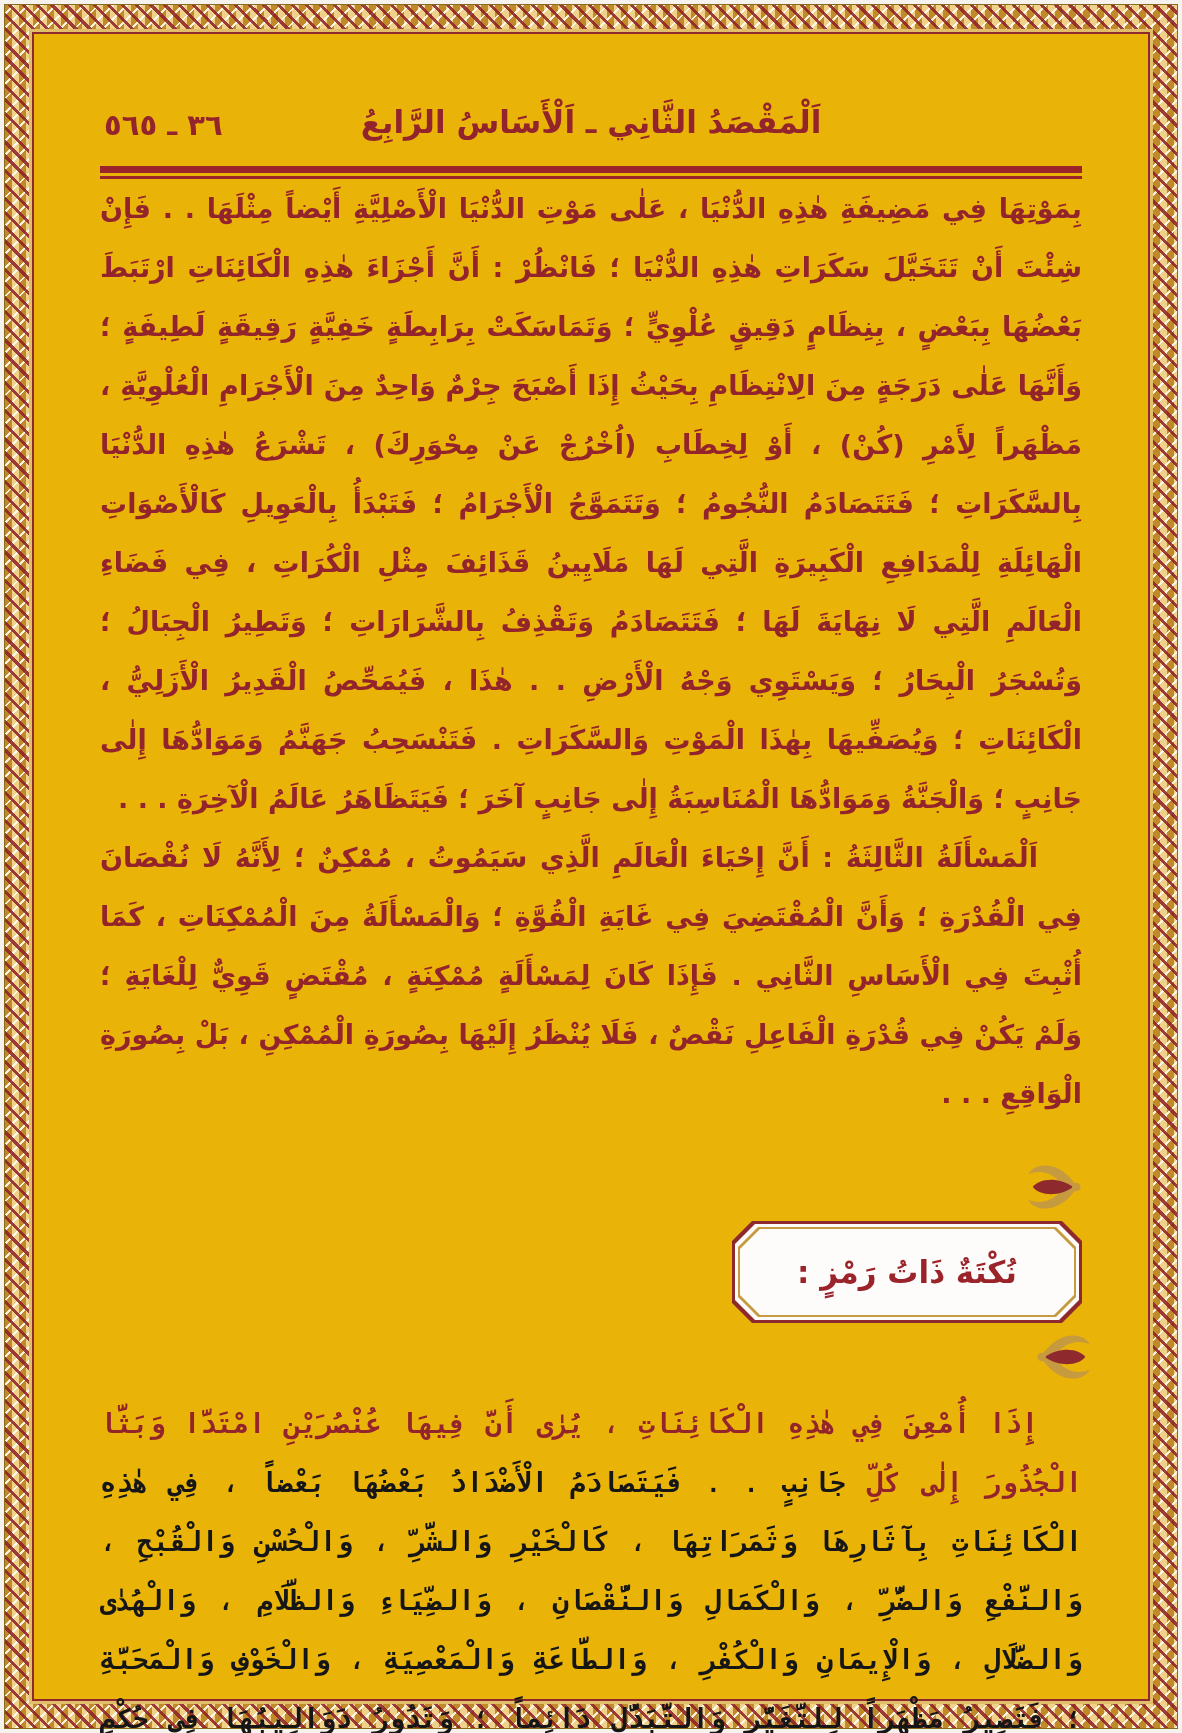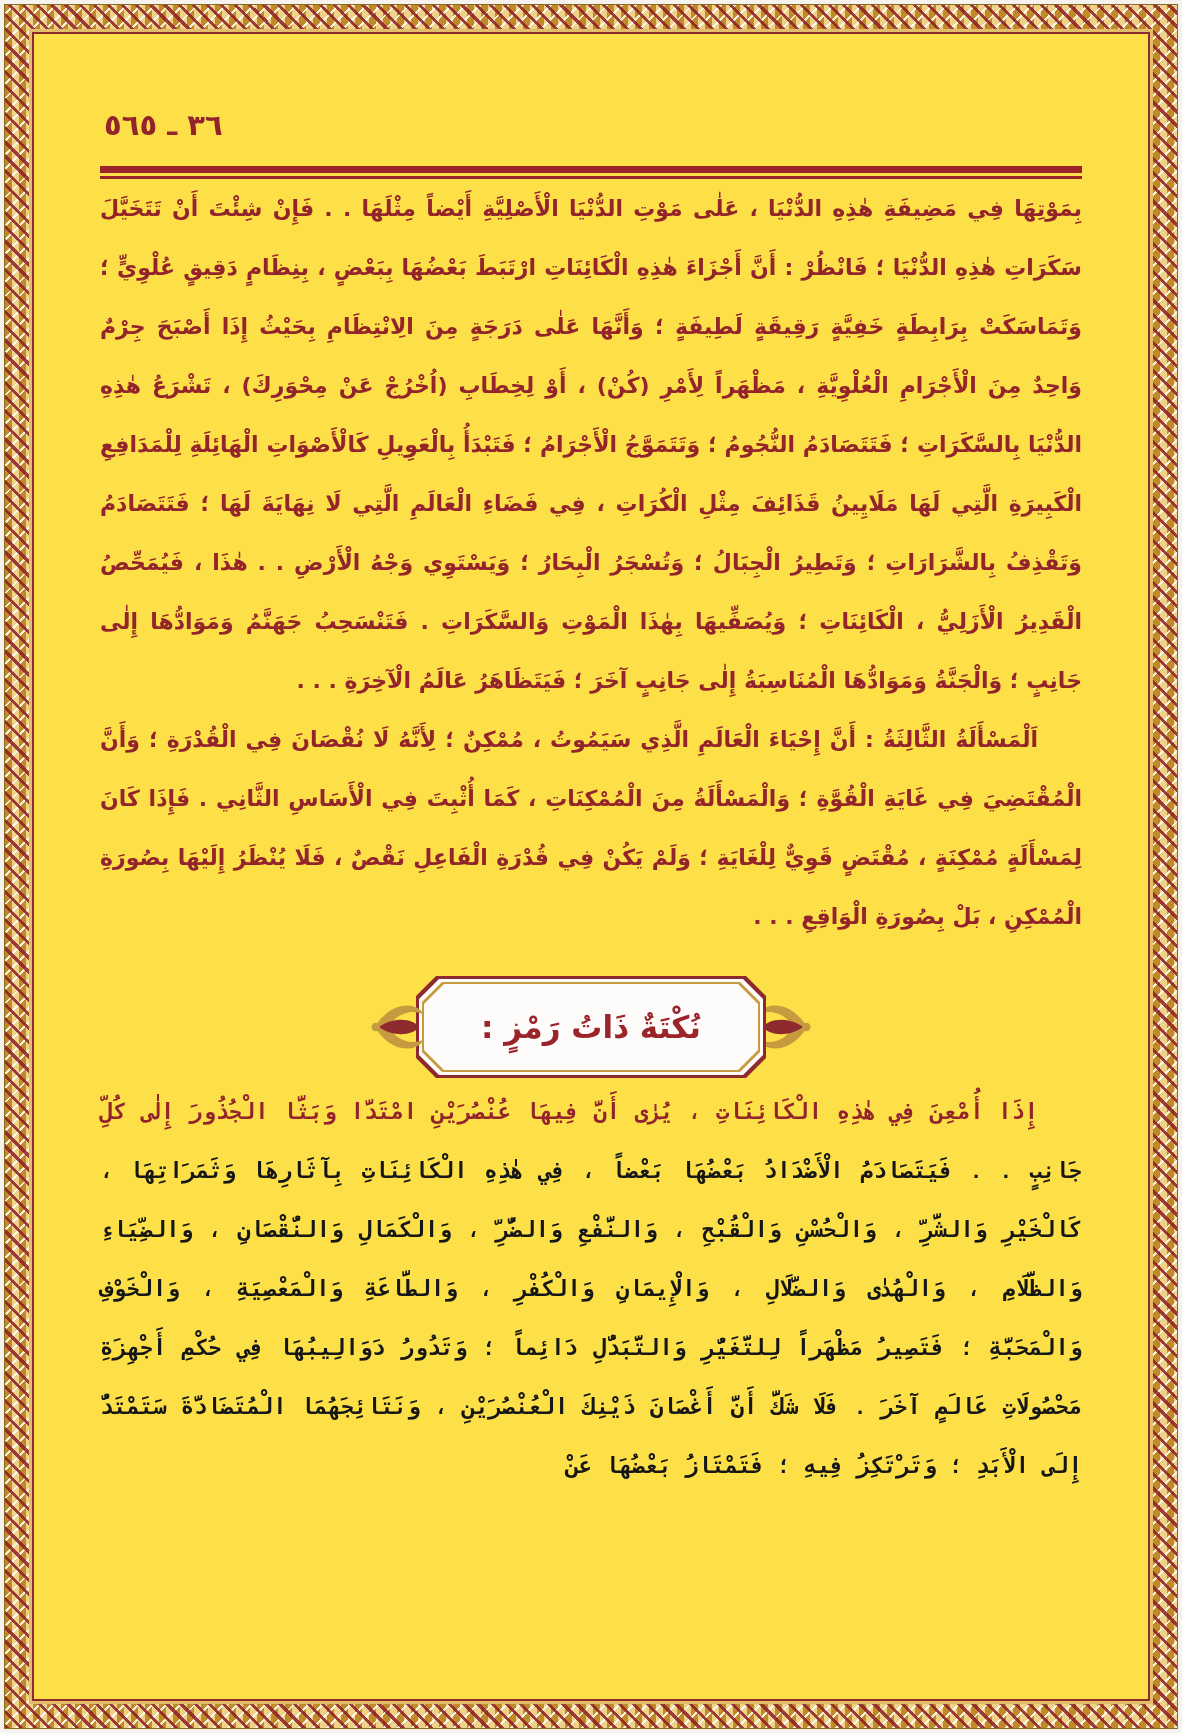--- a/index.html
+++ b/index.html
@@ -13,21 +13,21 @@
     position:absolute;inset:4px;
     border:1px solid #8a6a1c;
     background-color:#e7c77c;
     background-image:
       repeating-linear-gradient(45deg, rgba(142,31,38,.85) 0 3px, rgba(142,31,38,0) 3px 10px),
       repeating-linear-gradient(-45deg, rgba(255,252,240,.9) 0 2px, rgba(255,252,240,0) 2px 10px),
       repeating-linear-gradient(90deg, #c08a2a 0 7px, #efd189 7px 14px);
   }
   .inner{
     position:absolute;inset:32px;
-    background:#fde047;
+    background:#eab308;
     border:2px solid #8e2a2e;
     box-shadow:0 0 0 3px #e2bd6a;
     padding-left:12px;
   }
   
   .content{
     position:absolute;inset:34px;
     direction:rtl;
     padding:18px 32px 0 32px;
     color:#93242c;
@@ -38,34 +38,34 @@
     font-size:29px;font-weight:bold;color:#93242c;letter-spacing:2px;
   }
   .page-title{
     text-align:center;font-size:31px;font-weight:bold;color:#93242c;
   }
   .rule{margin-top:10px;}
   .rule .thick{height:7px;background:#9b242b;}
   .rule .thin{height:3px;background:#9b242b;margin-top:3px;}
   p.body-text{
     margin:0;
-    font-size:22px;font-weight:bold;
+    font-size:27px;font-weight:bold;
     line-height:59px;
     text-align:justify;
     color:#93242c;
   }
   .para-1{margin-top:14px;}
   .para-2{margin-top:24px;text-indent:44px;}
   .para-3{margin-top:24px;text-indent:44px;font-family:Liberation Mono, monospace;}
   .red-run{color:#93242c;}
   .black-run{color:#161616;}
   
   .nukta-row{
     margin:30px auto 6px auto;
-    display:flex;align-items:center;justify-content:center;
+    display:flex;align-items:flex-start;justify-content:center;flex-direction:column;
   }
   .oct{
     clip-path:polygon(20px 0,calc(100% - 20px) 0,100% 20px,100% calc(100% - 20px),
       calc(100% - 20px) 100%,20px 100%,0 calc(100% - 20px),0 20px);
   }
   .nb1{background:#8e2a2e;padding:3px;width:344px;}
   .nb2{background:#fdfcfb;padding:3px;}
   .nb3{background:#c69a3e;padding:2px;}
   .nb4{background:#fdfcfb;min-height:86px;display:flex;align-items:center;justify-content:center;}
   .nukta-title{
@@ -77,20 +77,21 @@
 </style>
 </head>
 <body>
 
 <div class="frame"></div>
 <div class="inner">
   <div class="content">
 
     <div class="header">
       <div class="page-numbers">٣٦ ـ ٥٦٥</div>
+      <div class="page-title">اَلْمَقْصَدُ الثَّانِي ـ اَلْأَسَاسُ الرَّابِعُ</div>
     </div>
 
     <div class="rule">
       <div class="thick"></div>
       <div class="thin"></div>
     </div>
 
     <p class="body-text para-1">بِمَوْتِهَا فِي مَضِيفَةِ هٰذِهِ الدُّنْيَا ، عَلٰى مَوْتِ الدُّنْيَا الْأَصْلِيَّةِ أَيْضاً مِثْلَهَا . . فَإِنْ شِئْتَ أَنْ تَتَخَيَّلَ سَكَرَاتِ هٰذِهِ الدُّنْيَا ؛ فَانْظُرْ : أَنَّ أَجْزَاءَ هٰذِهِ الْكَائِنَاتِ ارْتَبَطَ بَعْضُهَا بِبَعْضٍ ، بِنِظَامٍ دَقِيقٍ عُلْوِيٍّ ؛ وَتَمَاسَكَتْ بِرَابِطَةٍ خَفِيَّةٍ رَقِيقَةٍ لَطِيفَةٍ ؛ وَأَنَّهَا عَلٰى دَرَجَةٍ مِنَ الِانْتِظَامِ بِحَيْثُ إِذَا أَصْبَحَ جِرْمٌ وَاحِدٌ مِنَ الْأَجْرَامِ الْعُلْوِيَّةِ ، مَظْهَراً لِأَمْرِ (كُنْ) ، أَوْ لِخِطَابِ (اُخْرُجْ عَنْ مِحْوَرِكَ) ، تَشْرَعُ هٰذِهِ الدُّنْيَا بِالسَّكَرَاتِ ؛ فَتَتَصَادَمُ النُّجُومُ ؛ وَتَتَمَوَّجُ الْأَجْرَامُ ؛ فَتَبْدَأُ بِالْعَوِيلِ كَالْأَصْوَاتِ الْهَائِلَةِ لِلْمَدَافِعِ الْكَبِيرَةِ الَّتِي لَهَا مَلَايِينُ قَذَائِفَ مِثْلِ الْكُرَاتِ ، فِي فَضَاءِ الْعَالَمِ الَّتِي لَا نِهَايَةَ لَهَا ؛ فَتَتَصَادَمُ وَتَقْذِفُ بِالشَّرَارَاتِ ؛ وَتَطِيرُ الْجِبَالُ ؛ وَتُسْجَرُ الْبِحَارُ ؛ وَيَسْتَوِي وَجْهُ الْأَرْضِ . . هٰذَا ، فَيُمَحِّصُ الْقَدِيرُ الْأَزَلِيُّ ، الْكَائِنَاتِ ؛ وَيُصَفِّيهَا بِهٰذَا الْمَوْتِ وَالسَّكَرَاتِ . فَتَنْسَحِبُ جَهَنَّمُ وَمَوَادُّهَا إِلٰى جَانِبٍ ؛ وَالْجَنَّةُ وَمَوَادُّهَا الْمُنَاسِبَةُ إِلٰى جَانِبٍ آخَرَ ؛ فَيَتَظَاهَرُ عَالَمُ الْآخِرَةِ . . .</p>
 
     <p class="body-text para-2">اَلْمَسْأَلَةُ الثَّالِثَةُ : أَنَّ إِحْيَاءَ الْعَالَمِ الَّذِي سَيَمُوتُ ، مُمْكِنٌ ؛ لِأَنَّهُ لَا نُقْصَانَ فِي الْقُدْرَةِ ؛ وَأَنَّ الْمُقْتَضِيَ فِي غَايَةِ الْقُوَّةِ ؛ وَالْمَسْأَلَةُ مِنَ الْمُمْكِنَاتِ ، كَمَا أُثْبِتَ فِي الْأَسَاسِ الثَّانِي . فَإِذَا كَانَ لِمَسْأَلَةٍ مُمْكِنَةٍ ، مُقْتَضٍ قَوِيٌّ لِلْغَايَةِ ؛ وَلَمْ يَكُنْ فِي قُدْرَةِ الْفَاعِلِ نَقْصٌ ، فَلَا يُنْظَرُ إِلَيْهَا بِصُورَةِ الْمُمْكِنِ ، بَلْ بِصُورَةِ الْوَاقِعِ . . .</p>

